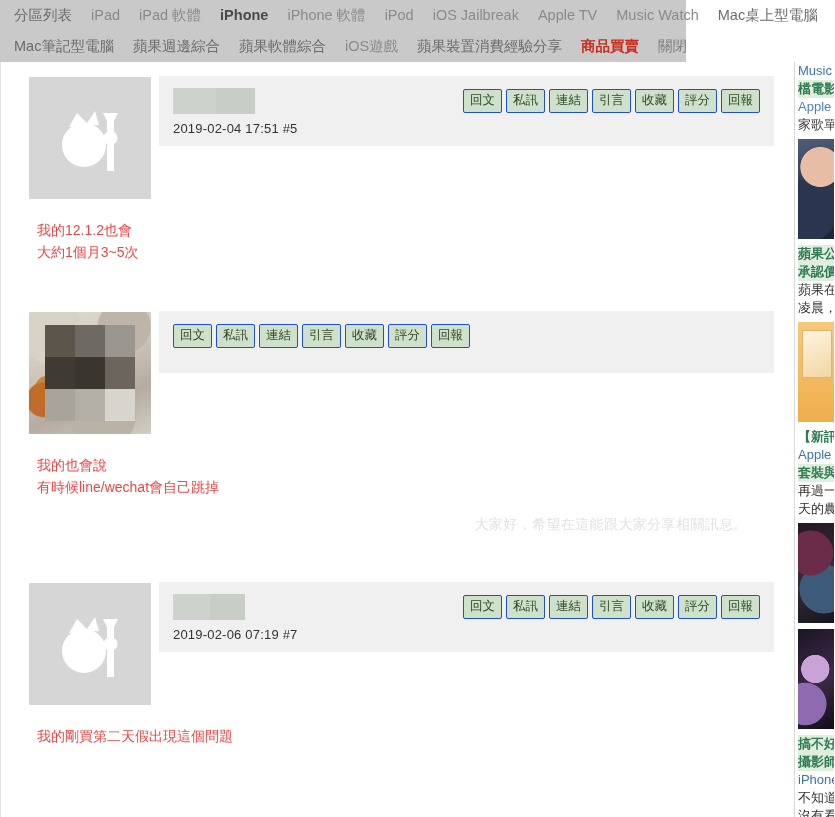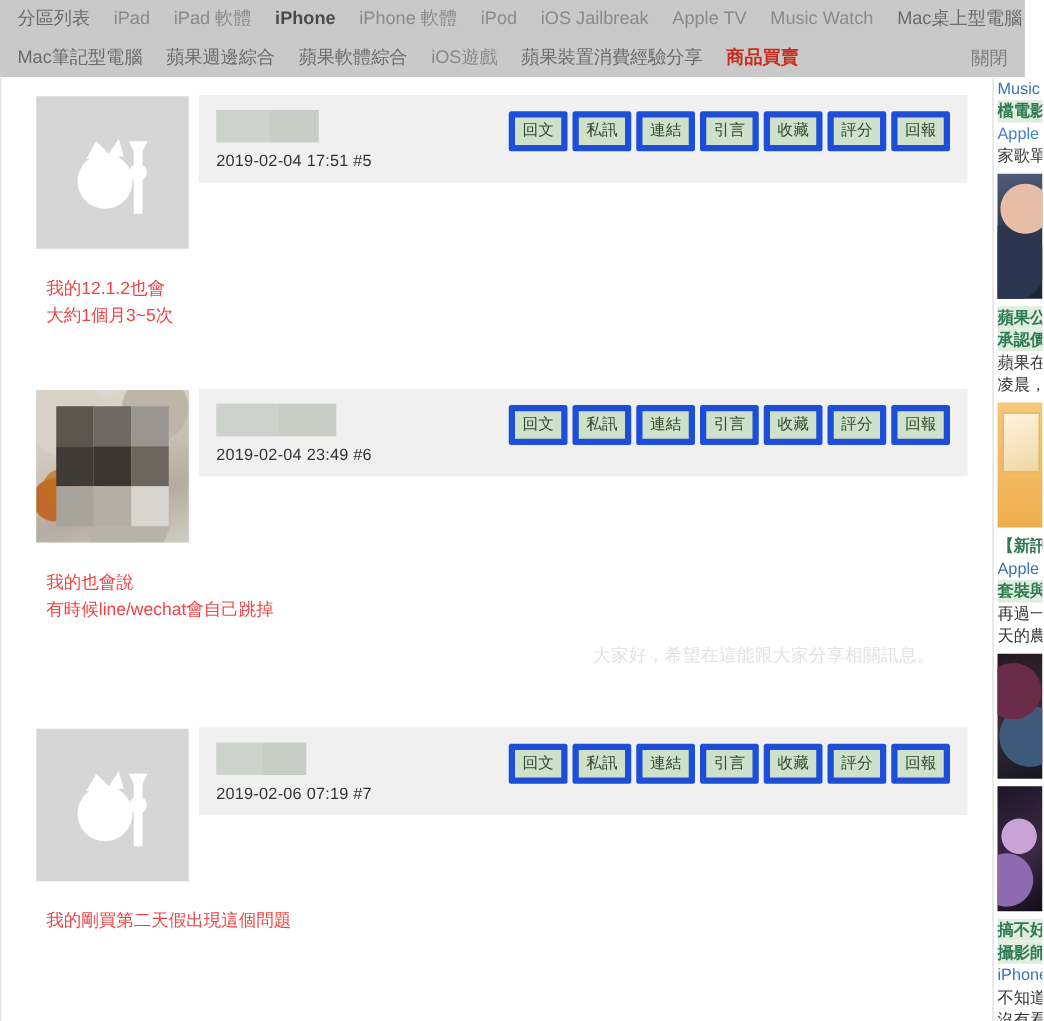--- a/index.html
+++ b/index.html
@@ -17,21 +17,21 @@
     width: 835px;
     height: 817px;
     background: #ffffff;
     display: flex;
     flex-direction: column;
   }
 
   
   .navbar {
     background: #c9c9c9;
-    width: 820px;
+    width: 686px;
     flex: 0 0 auto;
     padding: 0;
   }
   .nav-row {
     display: flex;
     align-items: center;
     height: 31px;
     padding-left: 14px;
     padding-right: 10px;
     white-space: nowrap;
@@ -174,21 +174,21 @@
     letter-spacing: .2px;
   }
 
   .btn-row {
     display: flex;
     gap: 4px;
     padding-top: 1px;
   }
   .pbtn {
     background: #cfe0cb;
-    border: 5px solid #1d4ed8;
+    border: 1px solid #1d4ed8;
     color: #2f4a2a;
     font-size: 12.5px;
     line-height: 1;
     padding: 4px 6px 5px 6px;
     border-radius: 2px;
     cursor: pointer;
     white-space: nowrap;
   }
 
   
@@ -364,24 +364,20 @@
                   <i style="background: rgb(58, 53, 47);"></i>
                   <i style="background: rgb(107, 101, 93);"></i>
                   <i style="background: rgb(168, 164, 156);"></i>
                   <i style="background: rgb(179, 175, 167);"></i>
                   <i style="background: rgb(216, 213, 207);"></i>
                 </div>
               </div>
             </div>
             <div class="meta-col">
               <div class="meta-strip">
-                <div class="meta-left">
-                  <div class="username-redacted wide"></div>
-                  <div class="post-time">2019-02-04 23:49  #6</div>
-                </div>
                 <div class="btn-row">
                   <div class="pbtn">回文</div>
                   <div class="pbtn">私訊</div>
                   <div class="pbtn">連結</div>
                   <div class="pbtn">引言</div>
                   <div class="pbtn">收藏</div>
                   <div class="pbtn">評分</div>
                   <div class="pbtn">回報</div>
                 </div>
               </div>

